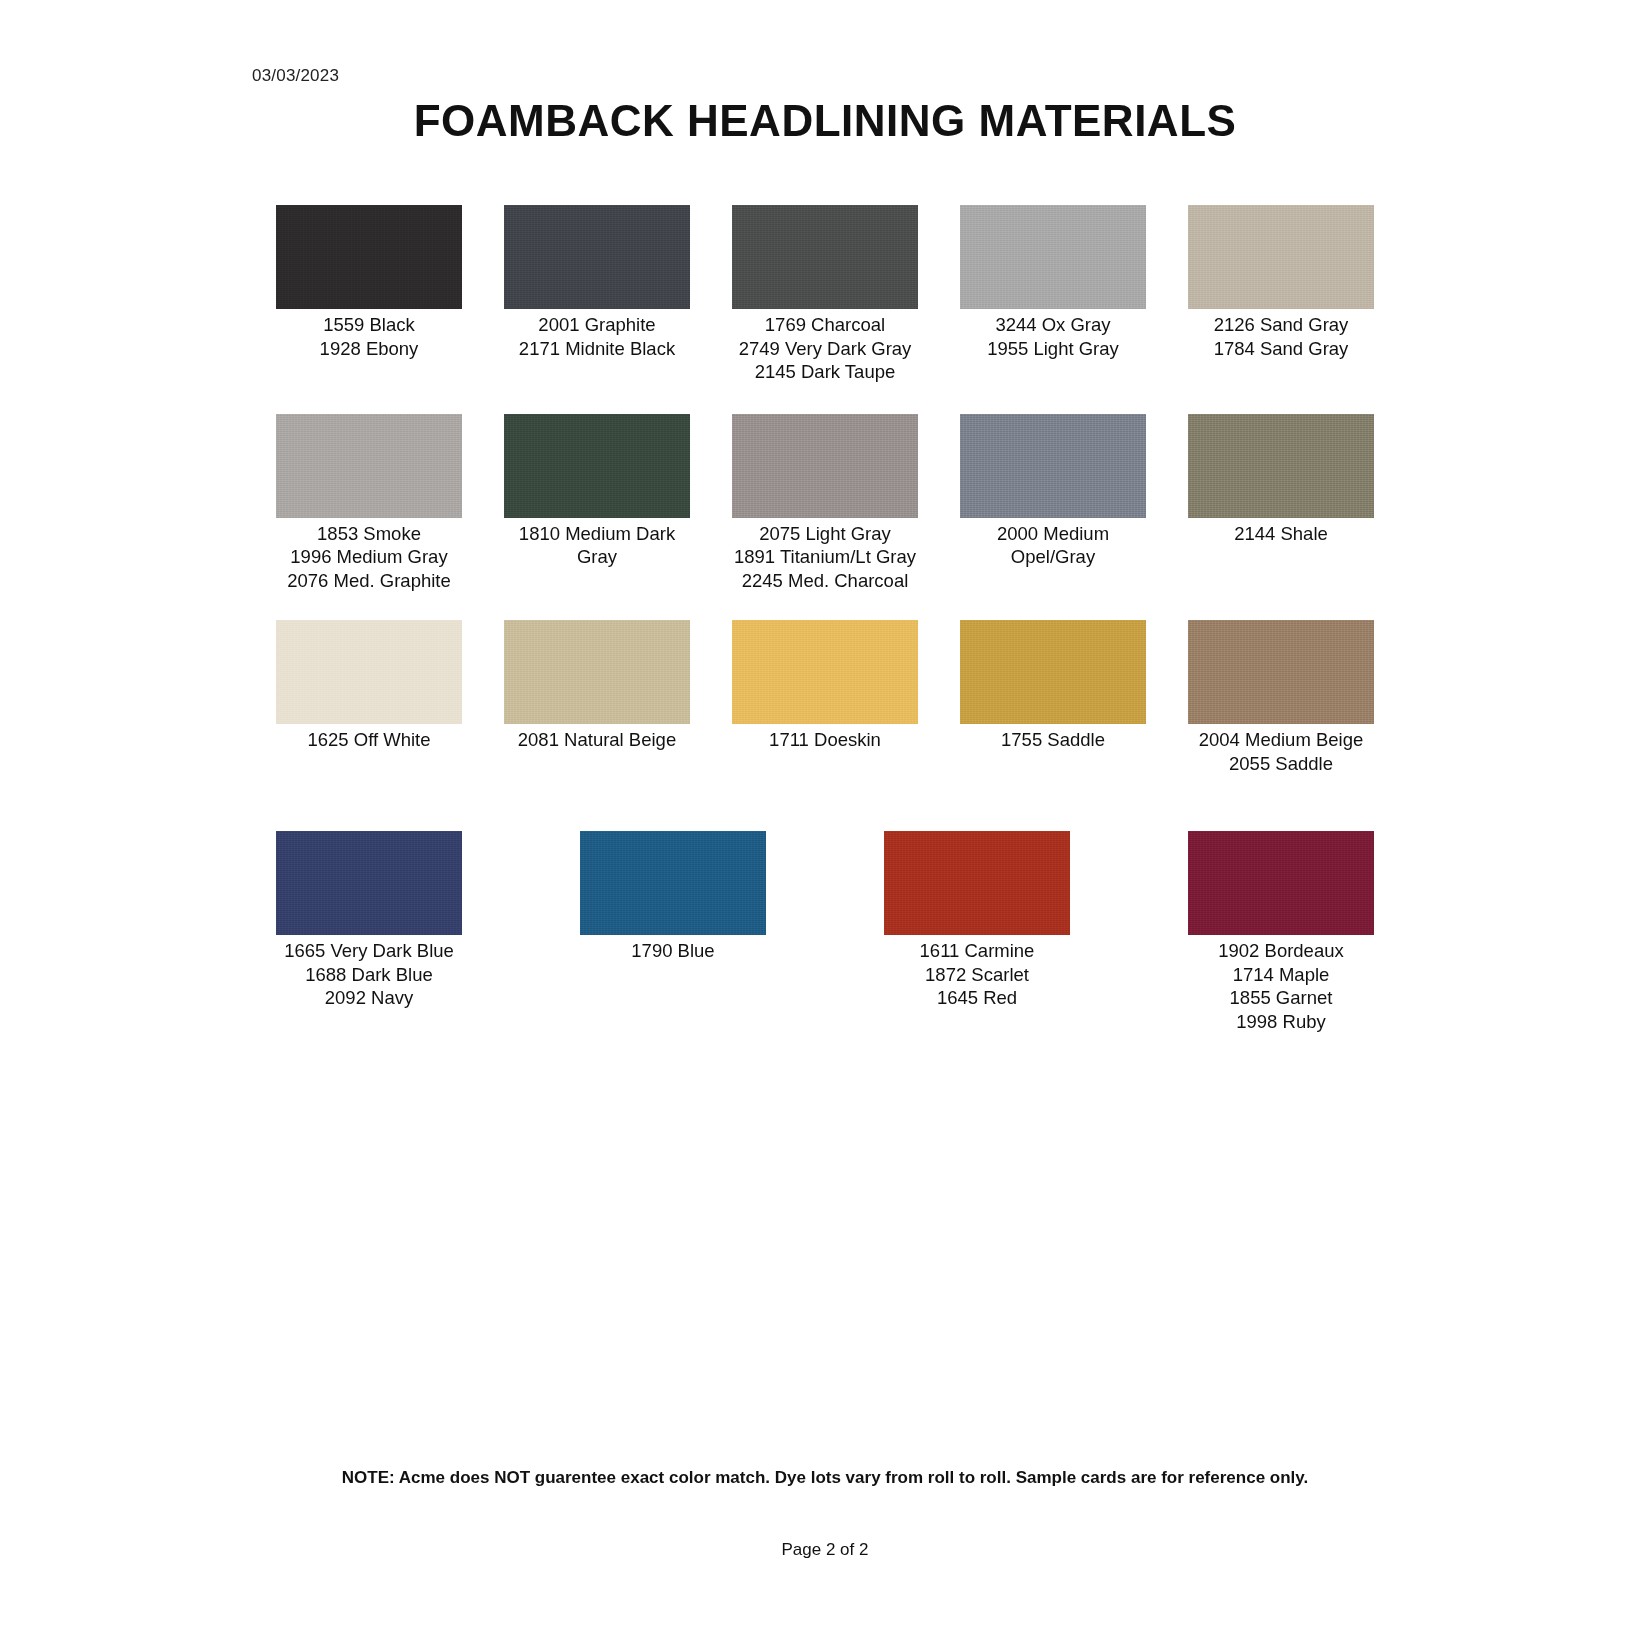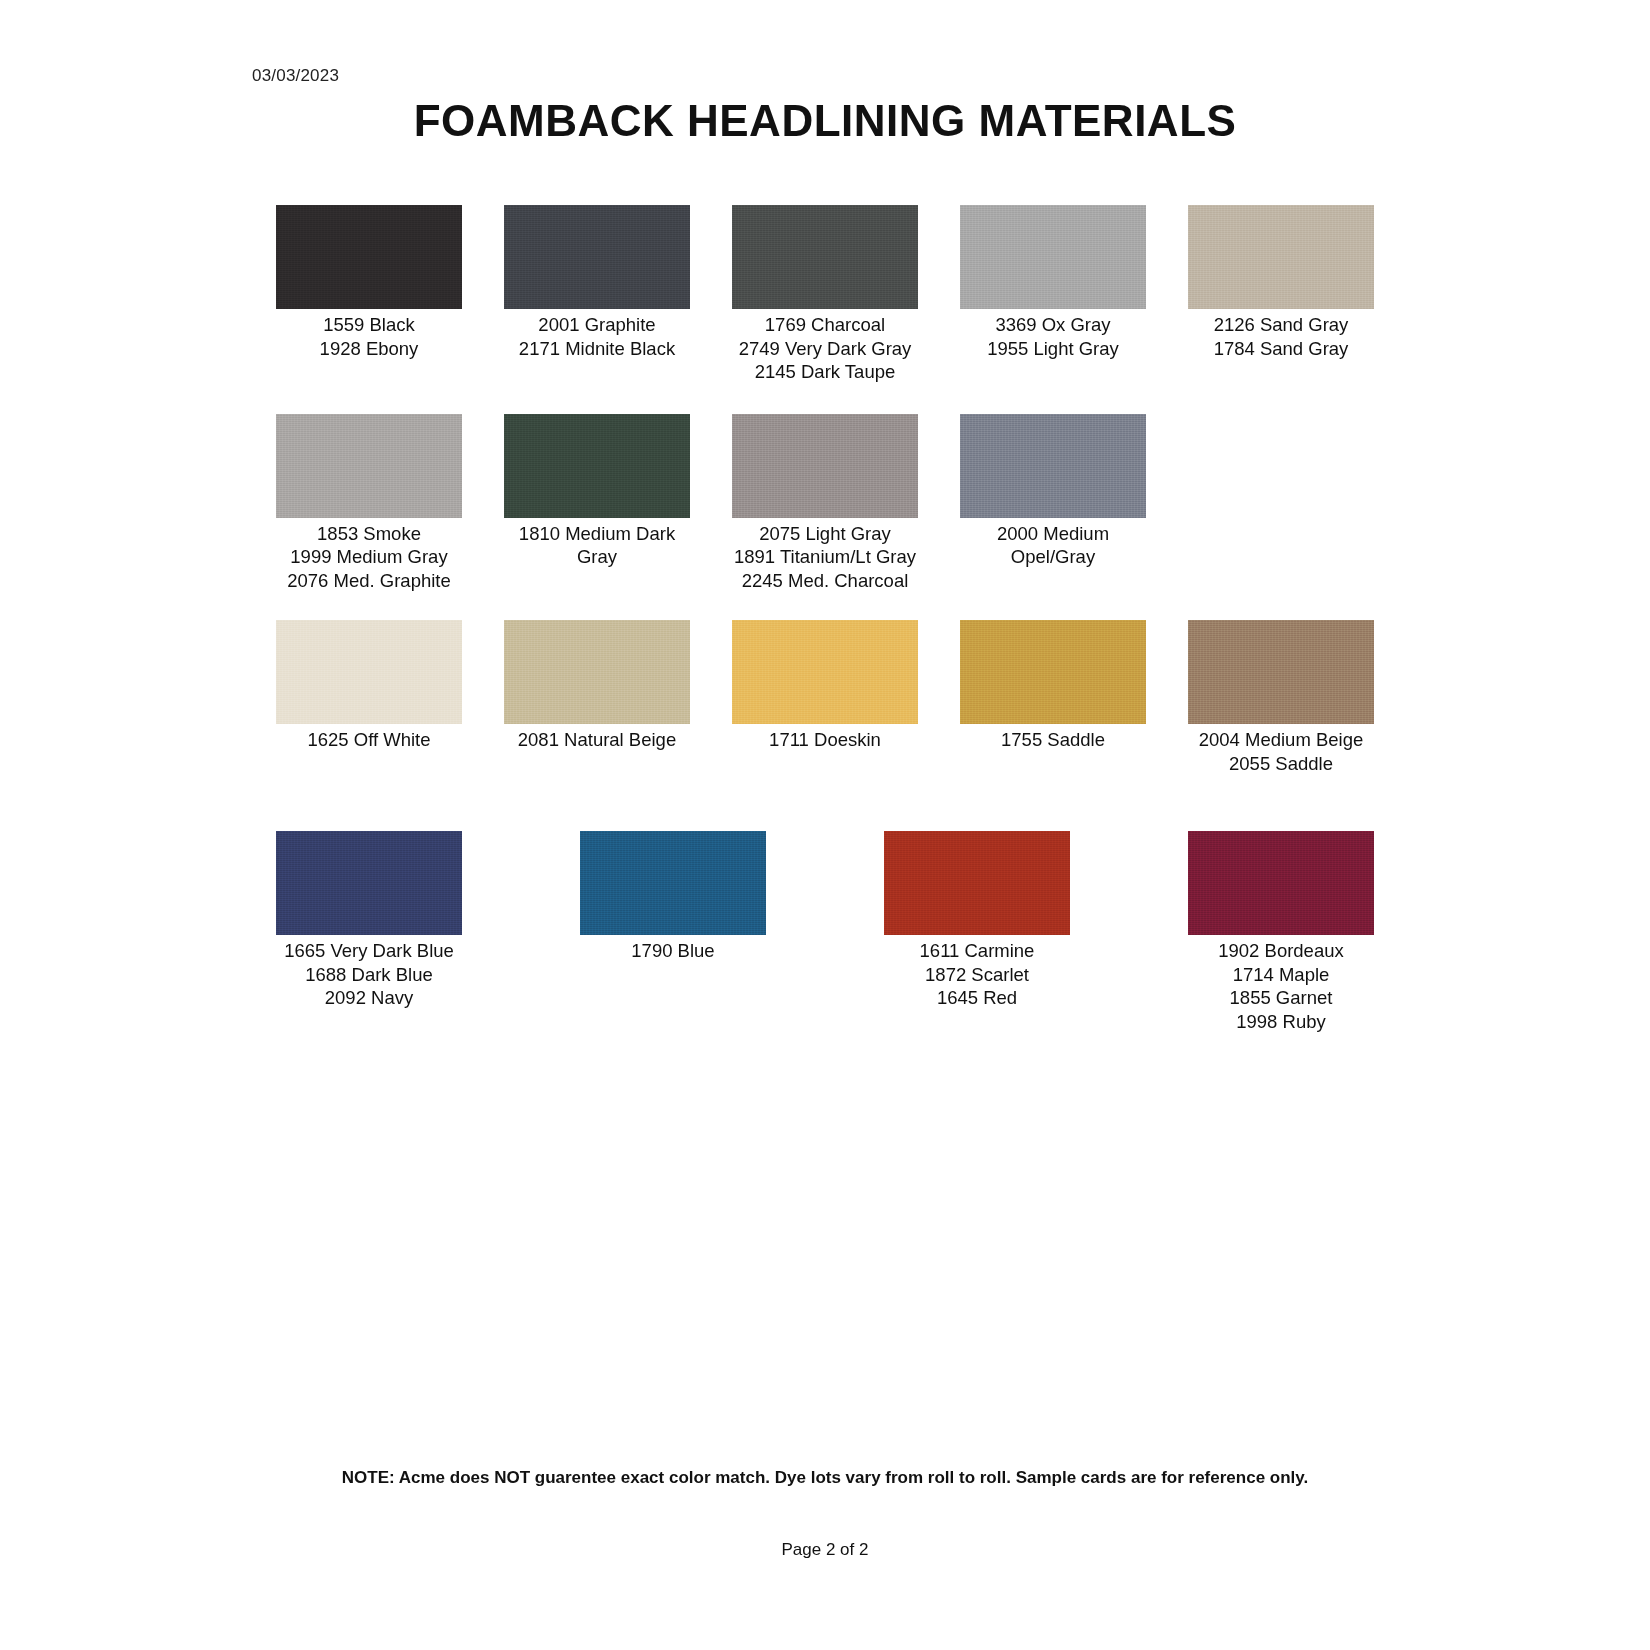--- a/index.html
+++ b/index.html
@@ -145,42 +145,42 @@
             <div>1769 Charcoal</div>
             <div>2749 Very Dark Gray</div>
             <div>2145 Dark Taupe</div>
           </div>
         </div>
         <div class="cell">
           <div class="swatch" style="background: rgb(169, 169, 169);">
             <div class="tex"></div>
           </div>
           <div class="labels">
-            <div>3369 Ox Gray</div>
+            <div>3244 Ox Gray</div>
             <div>1955 Light Gray</div>
           </div>
         </div>
         <div class="cell">
           <div class="swatch" style="background: rgb(192, 182, 166);">
             <div class="tex"></div>
           </div>
           <div class="labels">
             <div>2126 Sand Gray</div>
             <div>1784 Sand Gray</div>
           </div>
         </div>
       </div>
       <div class="row row-gap-2">
         <div class="cell">
           <div class="swatch" style="background: rgb(170, 167, 165);">
             <div class="tex"></div>
           </div>
           <div class="labels">
             <div>1853 Smoke</div>
-            <div>1999 Medium Gray</div>
+            <div>1996 Medium Gray</div>
             <div>2076 Med. Graphite</div>
           </div>
         </div>
         <div class="cell">
           <div class="swatch" style="background: rgb(57, 73, 63);">
             <div class="tex"></div>
           </div>
           <div class="labels">
             <div>1810 Medium Dark</div>
             <div>Gray</div>
@@ -196,20 +196,28 @@
             <div>2245 Med. Charcoal</div>
           </div>
         </div>
         <div class="cell">
           <div class="swatch" style="background: rgb(125, 130, 143);">
             <div class="tex"></div>
           </div>
           <div class="labels">
             <div>2000 Medium</div>
             <div>Opel/Gray</div>
+          </div>
+        </div>
+        <div class="cell">
+          <div class="swatch" style="background: rgb(132, 127, 107);">
+            <div class="tex"></div>
+          </div>
+          <div class="labels">
+            <div>2144 Shale</div>
           </div>
         </div>
       </div>
       <div class="row row-gap-3">
         <div class="cell">
           <div class="swatch" style="background: rgb(232, 225, 210);">
             <div class="tex"></div>
           </div>
           <div class="labels">
             <div>1625 Off White</div>

